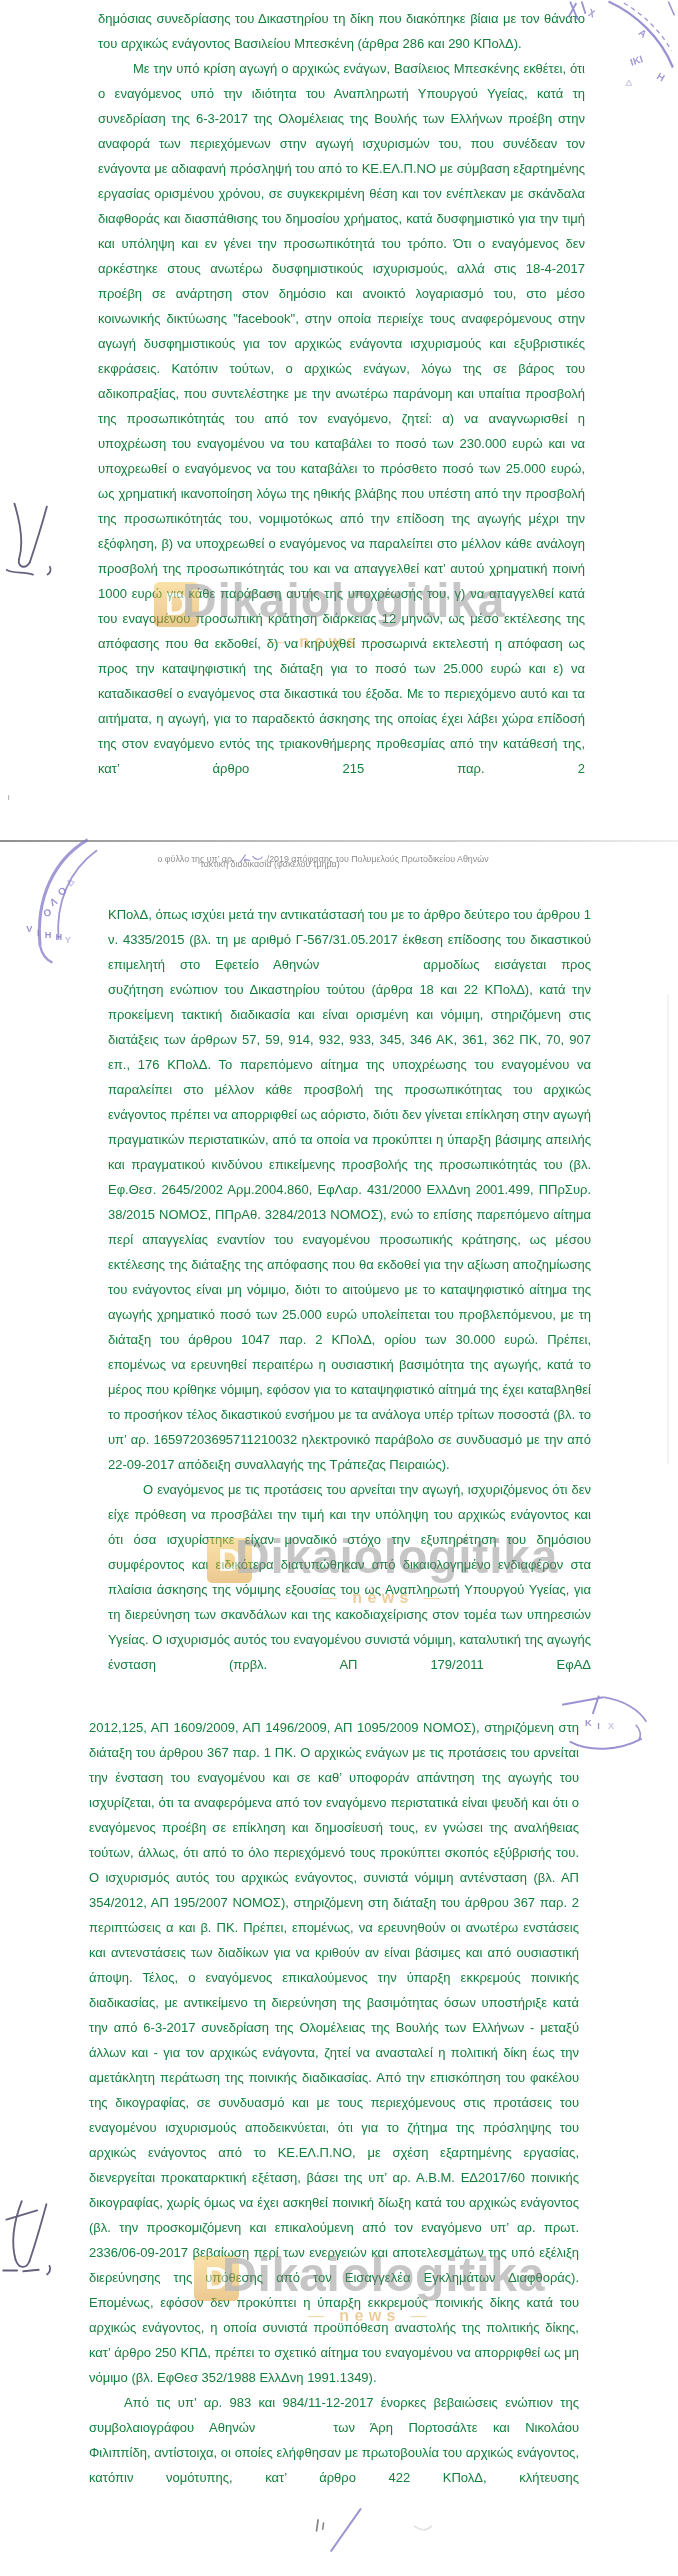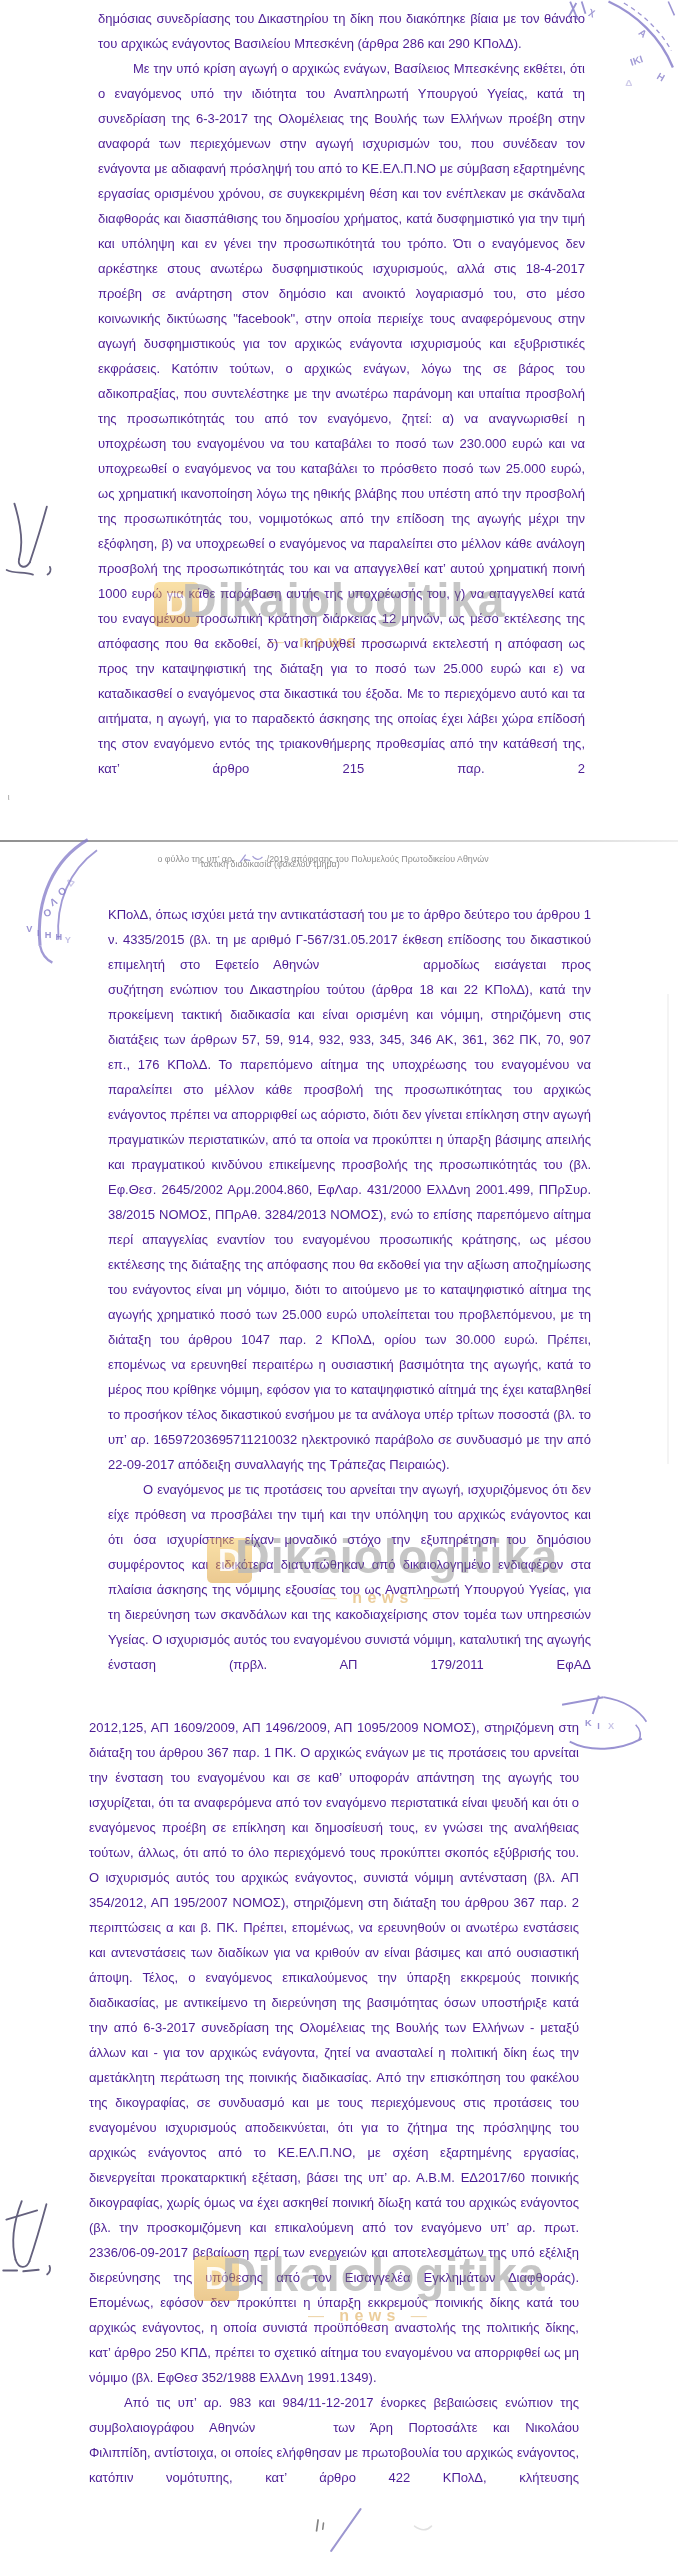--- a/index.html
+++ b/index.html
@@ -1,19 +1,19 @@
 <!DOCTYPE html>
 <html lang="el" style="font-size:12.3px"><head>
 <meta charset="utf-8">
 <style>
   html,body{margin:0;padding:0;background:#ffffff;}
   .sheet{position:relative;width:678px;height:2576px;background:#ffffff;overflow:hidden;
          font-family:"Liberation Sans", sans-serif;}
   
-  .textblock{position:absolute;color:#4c1d95;font-size:13px;line-height:25px;
+  .textblock{position:absolute;color:#15803d;font-size:13px;line-height:25px;
              text-align:justify;}
   .textblock p{margin:0;padding:0;}
   p.indent{text-indent:35px;}
   p.cut{text-align-last:justify;}
   #block1{left:98px;top:6.2px;width:487px;}
   #block2{left:108px;top:902px;width:483px;}
   #block3{left:89px;top:1715px;width:490px;}
   
   .scan-divider{position:absolute;left:0;top:840px;width:100%;height:2.3px;
     background:linear-gradient(to right,#8f8f8f,#c2c2c2 45%,#dedede 85%,#eeeeee);}

